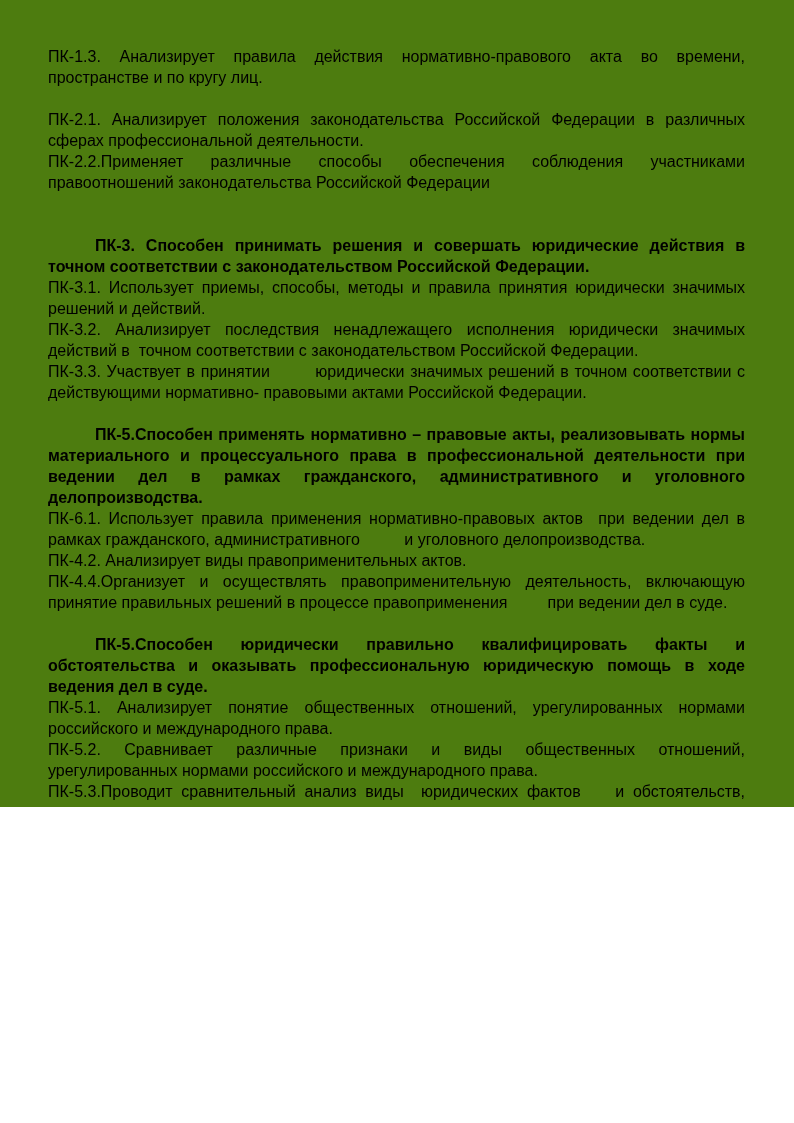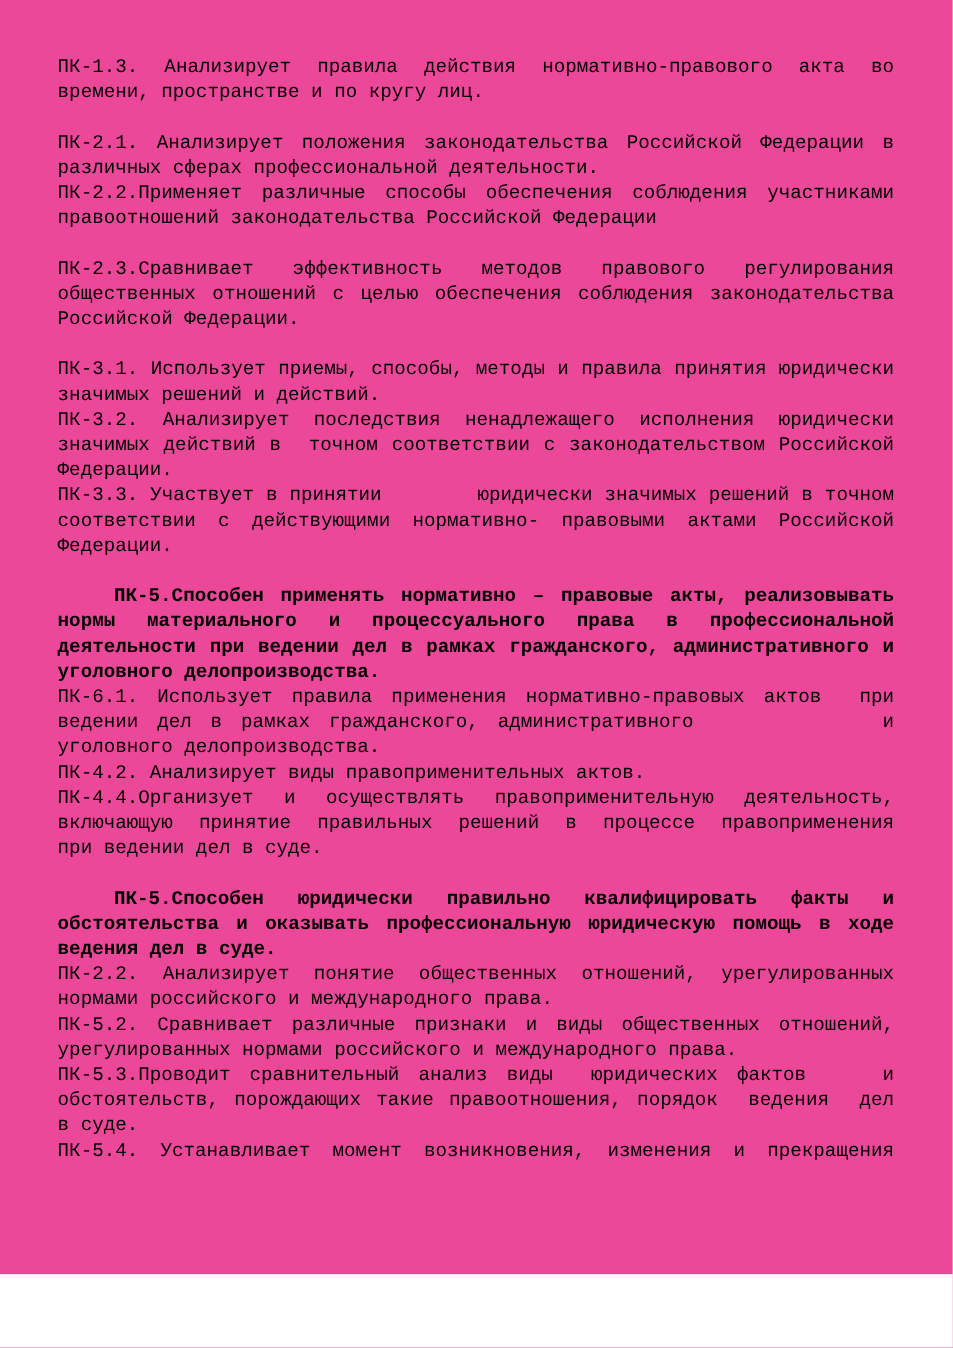--- a/index.html
+++ b/index.html
@@ -4,25 +4,25 @@
 <style>
   html, body {
     margin: 0;
     padding: 0;
     background: #ffffff;
   }
   .page {
     position: relative;
     box-sizing: border-box;
     width: 794px;
-    height: 1062px;
-    background: #ec4899;
+    height: 807px;
+    background: #4d7c0f;
     padding: 46px 49px 40px 48px;
     overflow: hidden;
-    font-family: Liberation Mono, monospace;
+    font-family: Liberation Sans, sans-serif;
   }
   p.para {
     margin: 0;
     padding: 0;
     font-size: 16px;
     line-height: 21px;
     color: #000000;
     text-align: justify;
     white-space: pre-wrap;
     min-height: 21px;
@@ -41,30 +41,30 @@
 </head>
 <body>
 
 <div class="page">
   <main>
       <p class="para">ПК-1.3. Анализирует правила действия нормативно-правового акта во времени, пространстве и по кругу лиц.</p>
       <p class="para blank"></p>
       <p class="para">ПК-2.1. Анализирует положения законодательства Российской Федерации в различных сферах профессиональной деятельности.</p>
       <p class="para">ПК-2.2.Применяет различные способы обеспечения соблюдения участниками правоотношений законодательства Российской Федерации</p>
       <p class="para blank"></p>
-      <p class="para">ПК-2.3.Сравнивает эффективность методов правового регулирования общественных отношений с целью обеспечения соблюдения законодательства Российской Федерации.</p>
       <p class="para blank"></p>
+      <p class="para heading">ПК-3. Способен принимать решения и совершать юридические действия в точном соответствии с законодательством Российской Федерации.</p>
       <p class="para">ПК-3.1. Использует приемы, способы, методы и правила принятия юридически значимых решений и действий.</p>
       <p class="para">ПК-3.2. Анализирует последствия ненадлежащего исполнения юридически значимых действий в  точном соответствии с законодательством Российской Федерации.</p>
       <p class="para">ПК-3.3. Участвует в принятии        юридически значимых решений в точном соответствии с действующими нормативно- правовыми актами Российской Федерации.</p>
       <p class="para blank"></p>
       <p class="para heading">ПК-5.Способен применять нормативно – правовые акты, реализовывать нормы материального и процессуального права в профессиональной деятельности при ведении дел в рамках гражданского, административного и уголовного делопроизводства.</p>
       <p class="para">ПК-6.1. Использует правила применения нормативно-правовых актов  при ведении дел в рамках гражданского, административного          и уголовного делопроизводства.</p>
       <p class="para">ПК-4.2. Анализирует виды правоприменительных актов.</p>
       <p class="para">ПК-4.4.Организует и осуществлять правоприменительную деятельность, включающую принятие правильных решений в процессе правоприменения         при ведении дел в суде.</p>
       <p class="para blank"></p>
       <p class="para heading">ПК-5.Способен юридически правильно квалифицировать факты и обстоятельства и оказывать профессиональную юридическую помощь в ходе ведения дел в суде.</p>
-      <p class="para">ПК-2.2. Анализирует понятие общественных отношений, урегулированных нормами российского и международного права.</p>
+      <p class="para">ПК-5.1. Анализирует понятие общественных отношений, урегулированных нормами российского и международного права.</p>
       <p class="para">ПК-5.2. Сравнивает различные признаки и виды общественных отношений, урегулированных нормами российского и международного права.</p>
       <p class="para">ПК-5.3.Проводит сравнительный анализ виды  юридических фактов    и обстоятельств, порождающих такие правоотношения, порядок  ведения  дел  в суде.</p>
       <p class="para last-justify">ПК-5.4. Устанавливает момент возникновения, изменения и прекращения</p>
     </main>
 </div>
 
 </body></html>

